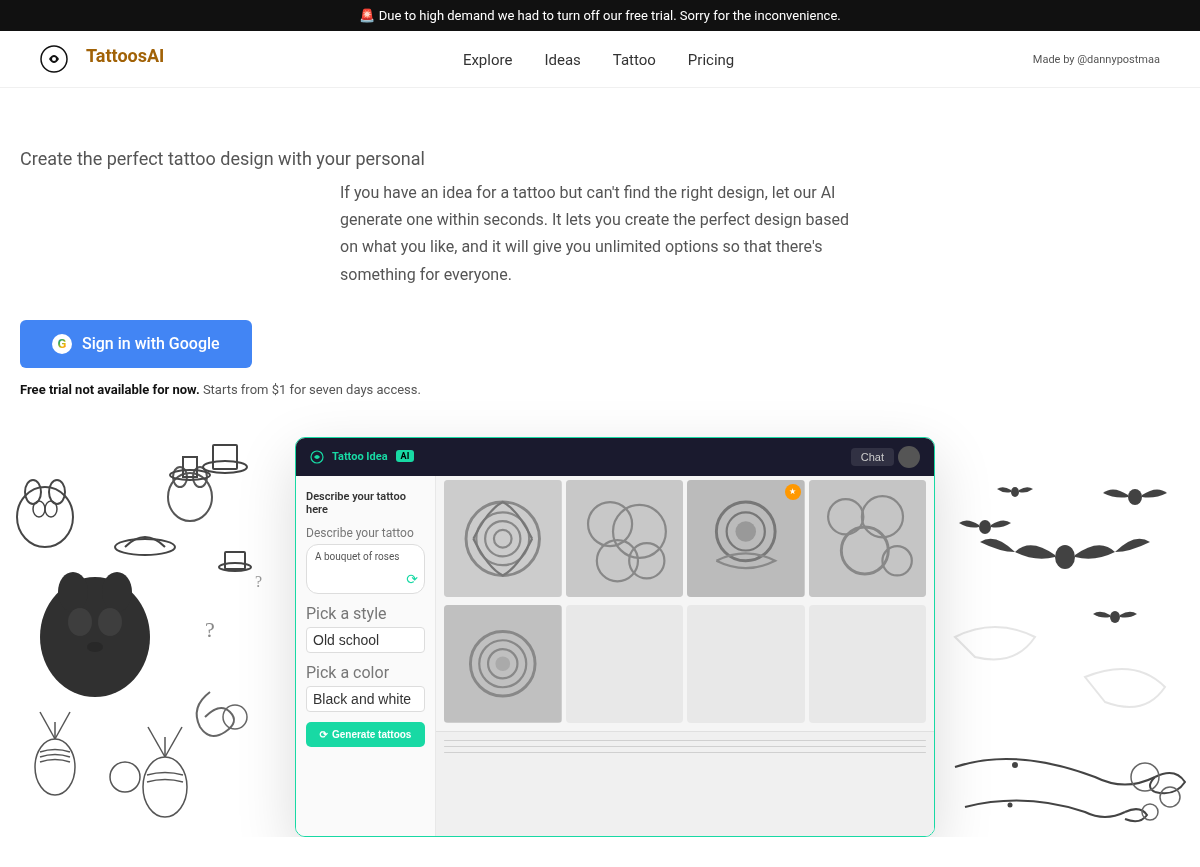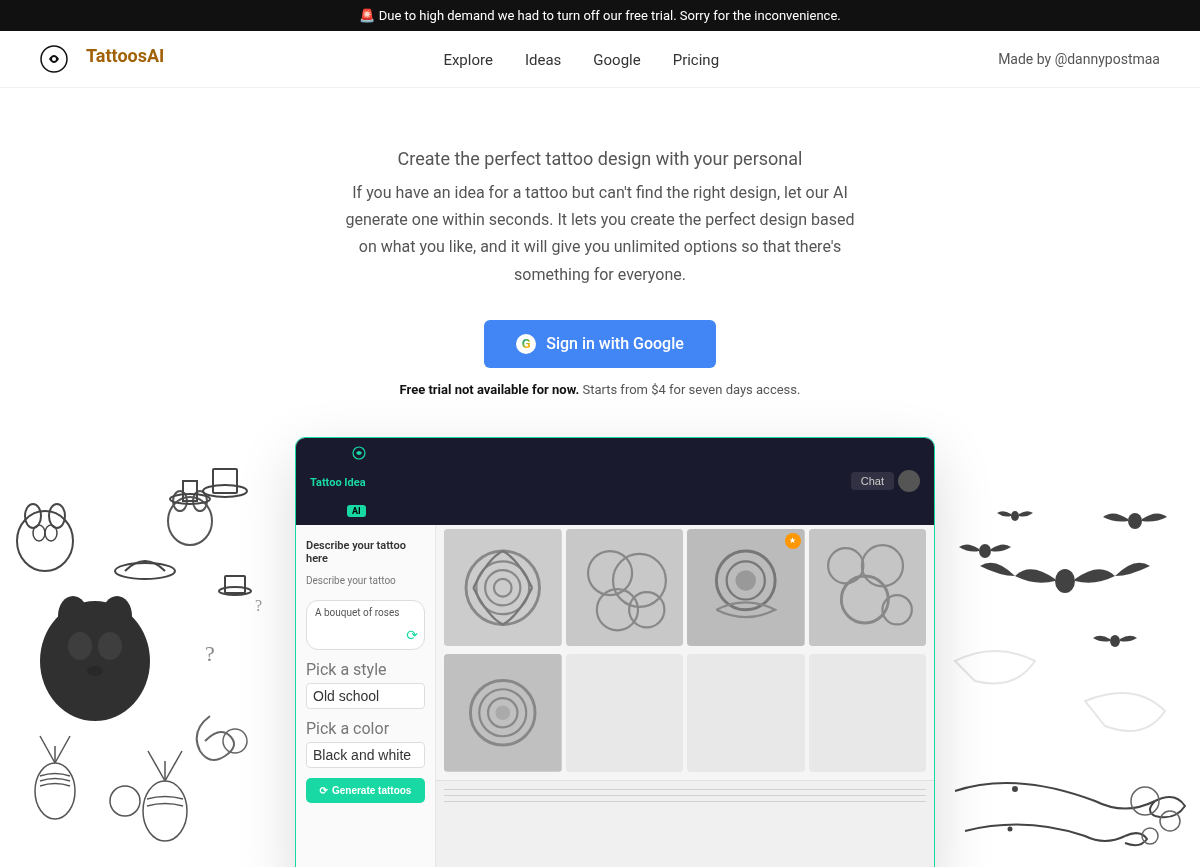--- a/index.html
+++ b/index.html
@@ -40,27 +40,26 @@
       gap: 32px;
       list-style: none;
       align-items: flex-end;
     }
     .nav a {
       text-decoration: none;
       color: #333;
       font-size: 15px;
     }
     .header-right {
-      font-size: 14px;
+      font-size: 11px;
       color: #555;
     }
 
     
     .hero {
-      text-align: center;
       padding: 60px 20px 30px;
     }
     .hero-subtitle {
       font-size: 18px;
       color: #555;
       margin-bottom: 10px;
     }
     .hero-title {
       font-size: 52px;
       font-weight: 800;
@@ -142,23 +141,22 @@
     }
     .app-titlebar {
       background: #1a1a2e;
       padding: 8px 14px;
       display: flex;
       align-items: center;
       justify-content: space-between;
     }
     .app-titlebar-left {
       display: flex;
-      align-items: flex-end;
-      gap: 16px;
-      flex-direction: column;
+      align-items: flex-start;
+      gap: 8px;
     }
     .app-logo-small {
       color: #18d9a4;
       font-size: 11px;
       font-weight: 700;
     }
     .ai-badge {
       background: #18d9a4;
       color: #000;
       font-size: 9px;
@@ -197,23 +195,23 @@
       padding: 14px 10px;
       flex-shrink: 0;
     }
     .sidebar-heading {
       font-size: 11px;
       font-weight: 600;
       color: #333;
       margin-bottom: 10px;
     }
     .sidebar-label {
-      font-size: 10px;
+      font-size: 12px;
       color: #777;
-      margin-bottom: 14px;
+      margin-bottom: 4px;
     }
     .sidebar-input {
       width: 100%;
       background: #fff;
       border: 1px solid #ddd;
       border-radius: 12px;
       padding: 6px 8px;
       font-size: 10px;
       color: #333;
       min-height: 50px;
@@ -374,42 +372,42 @@
       <path d="M9 14 Q14 6 19 14 Q14 22 9 14Z" fill="#111"></path>
       <circle cx="14" cy="14" r="2" fill="#fff"></circle>
     </svg>
     <span>TattoosAI</span>
   </a>
 
   <nav>
     <ul class="nav">
       <li><a href="#">Explore</a></li>
       <li><a href="#">Ideas</a></li>
-      <li><a href="#">Google</a></li>
+      <li><a href="#">Tattoo</a></li>
       <li><a href="#">Pricing</a></li>
     </ul>
   </nav>
 
   <div class="header-right">Made by @dannypostmaa</div>
 </header>
 
 <section class="hero">
   <p class="hero-subtitle">Create the perfect tattoo design with your personal</p>
   <p class="hero-desc">If you have an idea for a tattoo but can't find the right design, let our AI generate one within seconds. It lets you create the perfect design based on what you like, and it will give you unlimited options so that there's something for everyone.</p>
 
   <a href="#" class="sign-in-btn">
     <span class="google-icon">
       <span class="google-g">G</span>
     </span>
     <span>Sign in with Google</span>
   </a>
 
   <p class="free-trial-note">
     <strong>Free trial not available for now.</strong>
-    <span> Starts from $4 for seven days access.</span>
+    <span> Starts from $1 for seven days access.</span>
   </p>
 </section>
 
 <div class="preview-section">
 
   <div class="left-illustration">
     <svg width="290" height="400" viewBox="0 0 290 400" fill="none" xmlns="http://www.w3.org/2000/svg">
 
       <g opacity="0.9">
 

